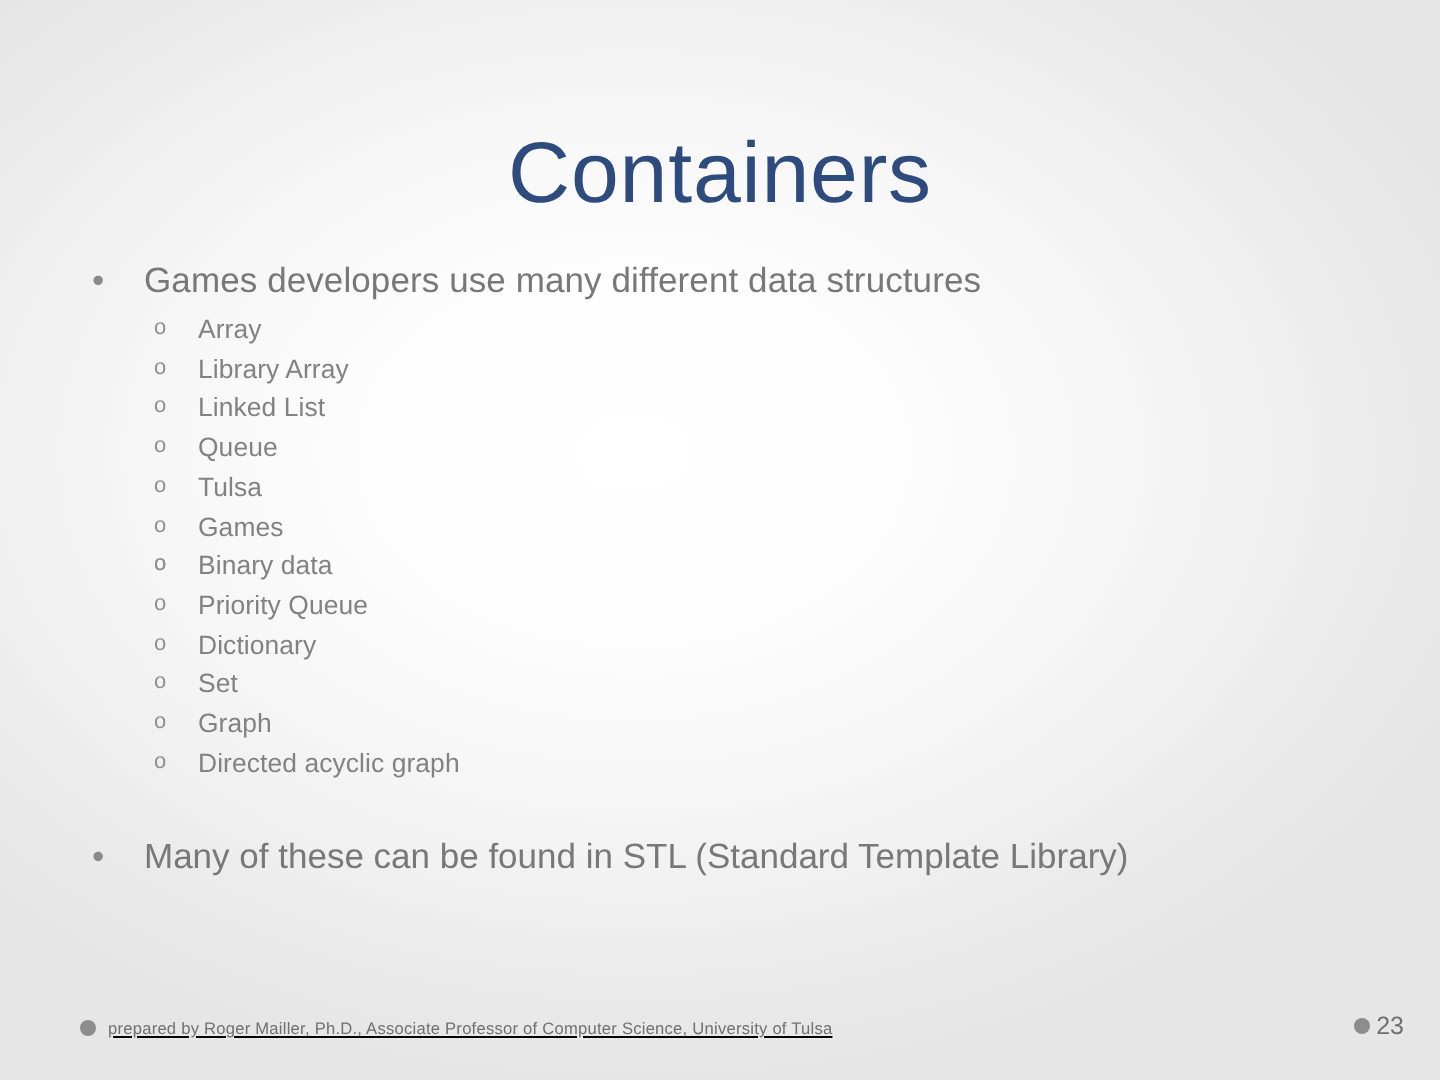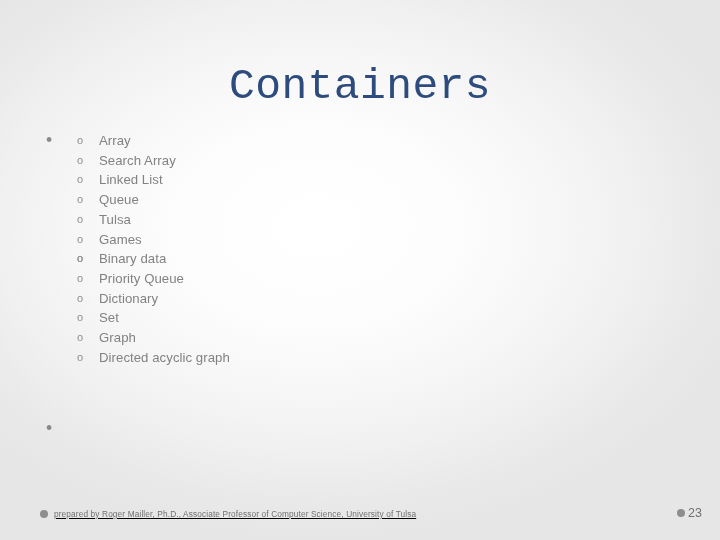--- a/index.html
+++ b/index.html
@@ -30,21 +30,21 @@
     overflow: hidden;
   }
 
   
   #title {
     position: absolute;
     left: 0;
     top: 62px;
     width: 720px;
     text-align: center;
-    font-family: Liberation Mono, monospace;
+    font-family: Liberation Sans, sans-serif;
     font-size: 43px;
     line-height: 50px;
     color: #2d4b7d;
     letter-spacing: 0.4px;
     white-space: nowrap;
   }
 
   
   #body {
     position: absolute;
@@ -153,30 +153,31 @@
 <body>
 
 <div id="slide">
 
   <div id="title">Containers</div>
 
   <div id="body">
 
     <div class="lvl1">
       <span class="mk">•</span>
+      <span>Games developers use many different data structures</span>
     </div>
 
     <div class="sublist">
       <div class="lvl2">
         <span class="mk">o</span>
         <span>Array</span>
       </div>
       <div class="lvl2">
         <span class="mk">o</span>
-        <span>Search Array</span>
+        <span>Library Array</span>
       </div>
       <div class="lvl2">
         <span class="mk">o</span>
         <span>Linked List</span>
       </div>
       <div class="lvl2">
         <span class="mk">o</span>
         <span>Queue</span>
       </div>
       <div class="lvl2">
@@ -213,20 +214,21 @@
       <div class="lvl2">
         <span class="mk">o</span>
         <span>Directed acyclic graph</span>
       </div>
     </div>
 
   </div>
 
   <div id="bullet2">
     <span class="mk">•</span>
+    <span>Many of these can be found in STL (Standard Template Library)</span>
   </div>
 
   <div id="footer">
     <span class="dot"></span>
     <span id="footer-text">prepared by Roger Mailler, Ph.D., Associate Professor of Computer Science, University of Tulsa</span>
   </div>
 
   <div id="pagenum">
     <span class="dot"></span>
     <span id="pagenum-text">23</span>

